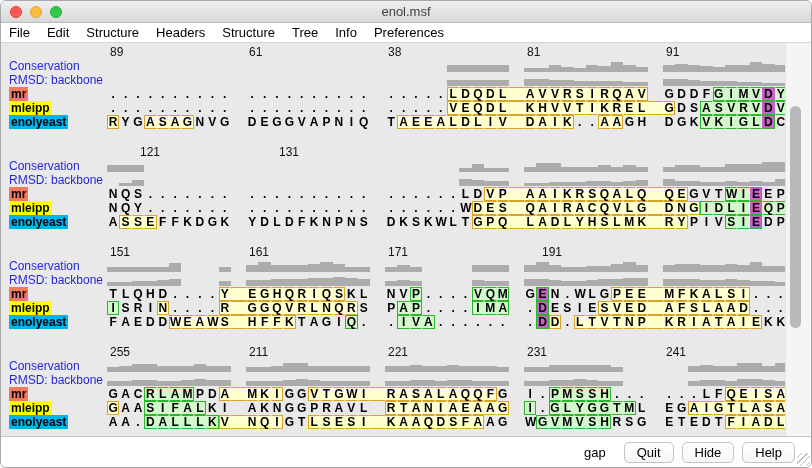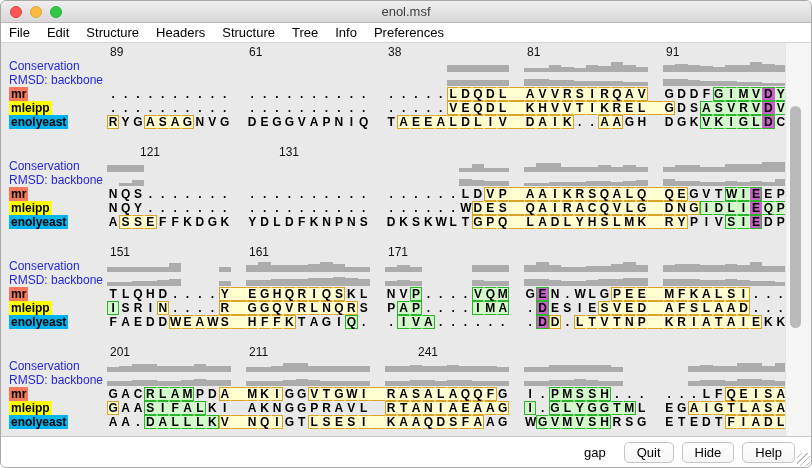--- a/index.html
+++ b/index.html
@@ -801,20 +801,23 @@
           <div class="gapcell"></div>
           <div class="grp">
             <span class="num">161</span>
           </div>
           <div class="gapcell"></div>
           <div class="grp">
             <span class="num">171</span>
           </div>
           <div class="gapcell"></div>
           <div class="gapcell"></div>
+          <div class="grp">
+            <span class="num">191</span>
+          </div>
         </div>
         <div class="row">
           <div class="rowlabel leglabel">Conservation</div>
           <div class="grp hist">
             <div class="hbar" style="height: 5px;"></div>
             <div class="hbar" style="height: 5px;"></div>
             <div class="hbar" style="height: 5px;"></div>
             <div class="hbar" style="height: 5px;"></div>
             <div class="hbar" style="height: 5px;"></div>
             <div class="hbar" style="height: 9px;"></div>
@@ -1142,28 +1145,34 @@
             <span class="c fy bt bb by br">E</span>
             <span class="c">K</span>
             <span class="c">K</span>
           </div>
         </div>
       </div>
       <div class="block">
         <div class="row">
           <div class="rowlabel"></div>
           <div class="grp">
-            <span class="num">201</span>
+            <span class="num">255</span>
           </div>
           <div class="gapcell"></div>
           <div class="grp">
             <span class="num">211</span>
           </div>
           <div class="gapcell"></div>
-          <div class="gapcell"></div>
+          <div class="grp">
+            <span class="num">221</span>
+          </div>
+          <div class="gapcell"></div>
+          <div class="grp">
+            <span class="num">231</span>
+          </div>
           <div class="gapcell"></div>
           <div class="grp">
             <span class="num">241</span>
           </div>
         </div>
         <div class="row">
           <div class="rowlabel leglabel">Conservation</div>
           <div class="grp hist">
             <div class="hbar" style="height: 5px;"></div>
             <div class="hbar" style="height: 6px;"></div>

